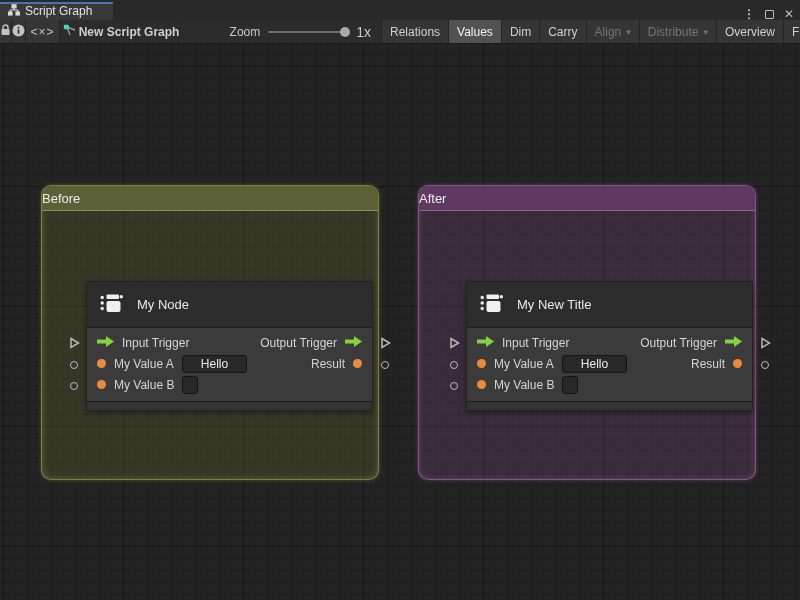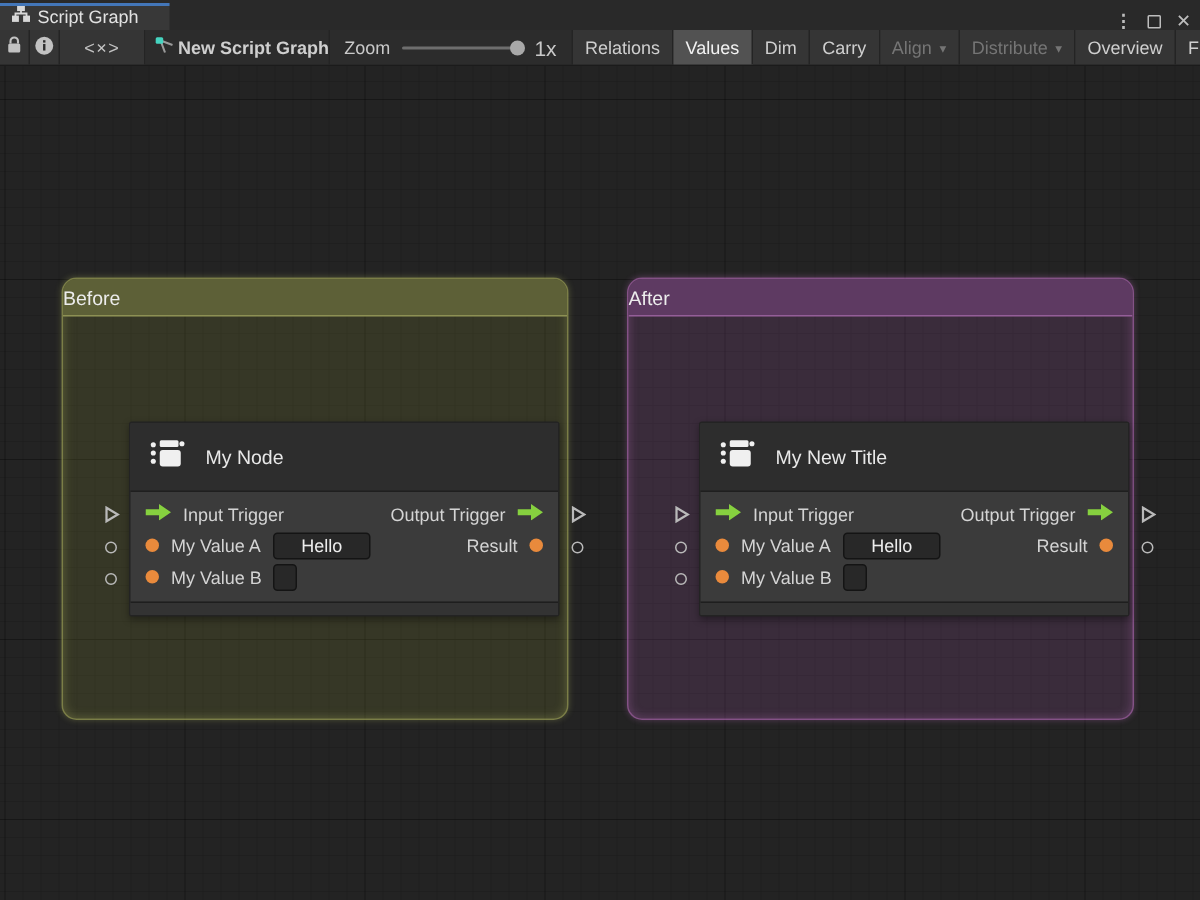--- a/index.html
+++ b/index.html
@@ -120,21 +120,21 @@
     <div class="seg newgraph">
       <span>
         <svg width="14" height="13" viewBox="0 0 14 13">
             <path d="M4 3l8 3M4 3l3 8" stroke="#9a9a9a" stroke-width="1.4" fill="none"></path>
             <rect x="0.8" y="0.8" width="5" height="4.4" rx="1" fill="#45d4c0"></rect>
           </svg>
       </span>
       <span>New Script Graph</span>
     </div>
     <div class="zoomwrap" style="flex:0 0 150px;">
-      <span style="color:#c9c9c9;font-size:12px;">Zoom</span>
+      <span style="color:#c9c9c9;font-size:12px;margin-left:40px;">Zoom</span>
       <div class="slider-track">
         <div class="slider-handle"></div>
       </div>
       <span style="color:#c9c9c9;font-size:14px;">1x</span>
     </div>
     <div class="seg btn">Relations</div>
     <div class="seg btn btn--selected">Values</div>
     <div class="seg btn">Dim</div>
     <div class="seg btn">Carry</div>
     <div class="seg btn btn--disabled">

